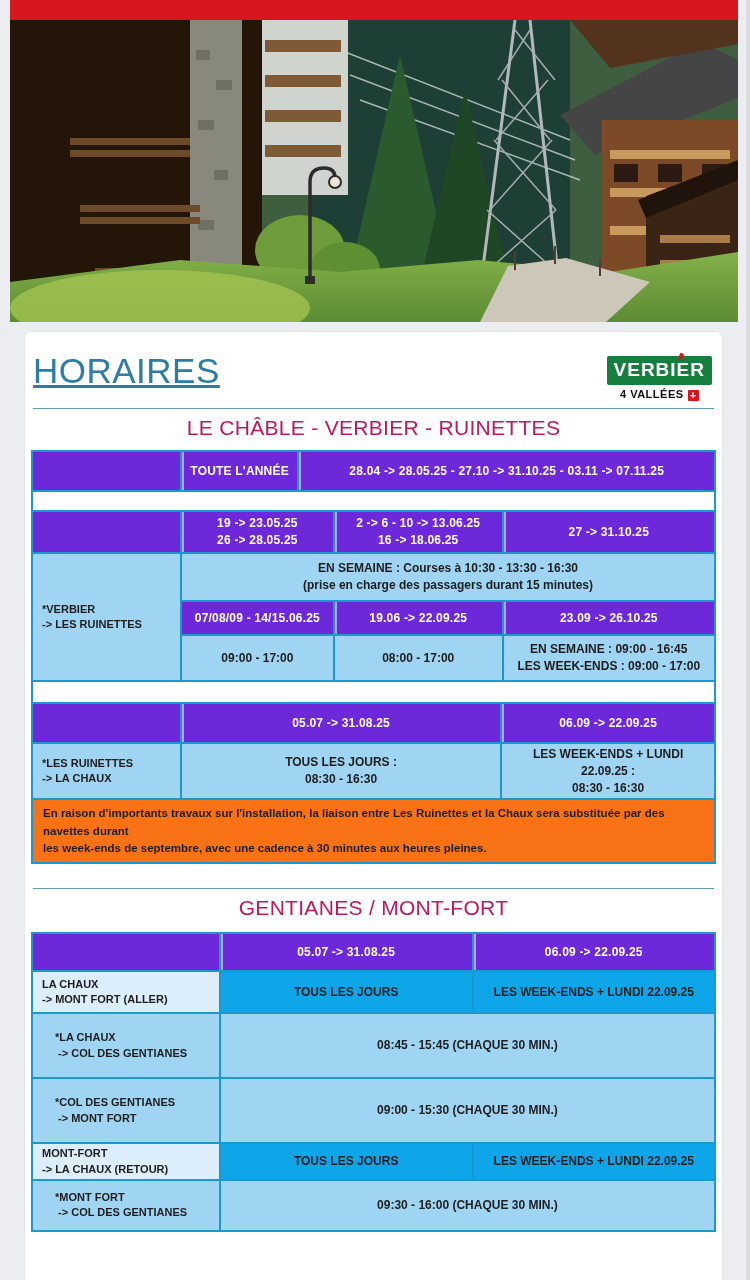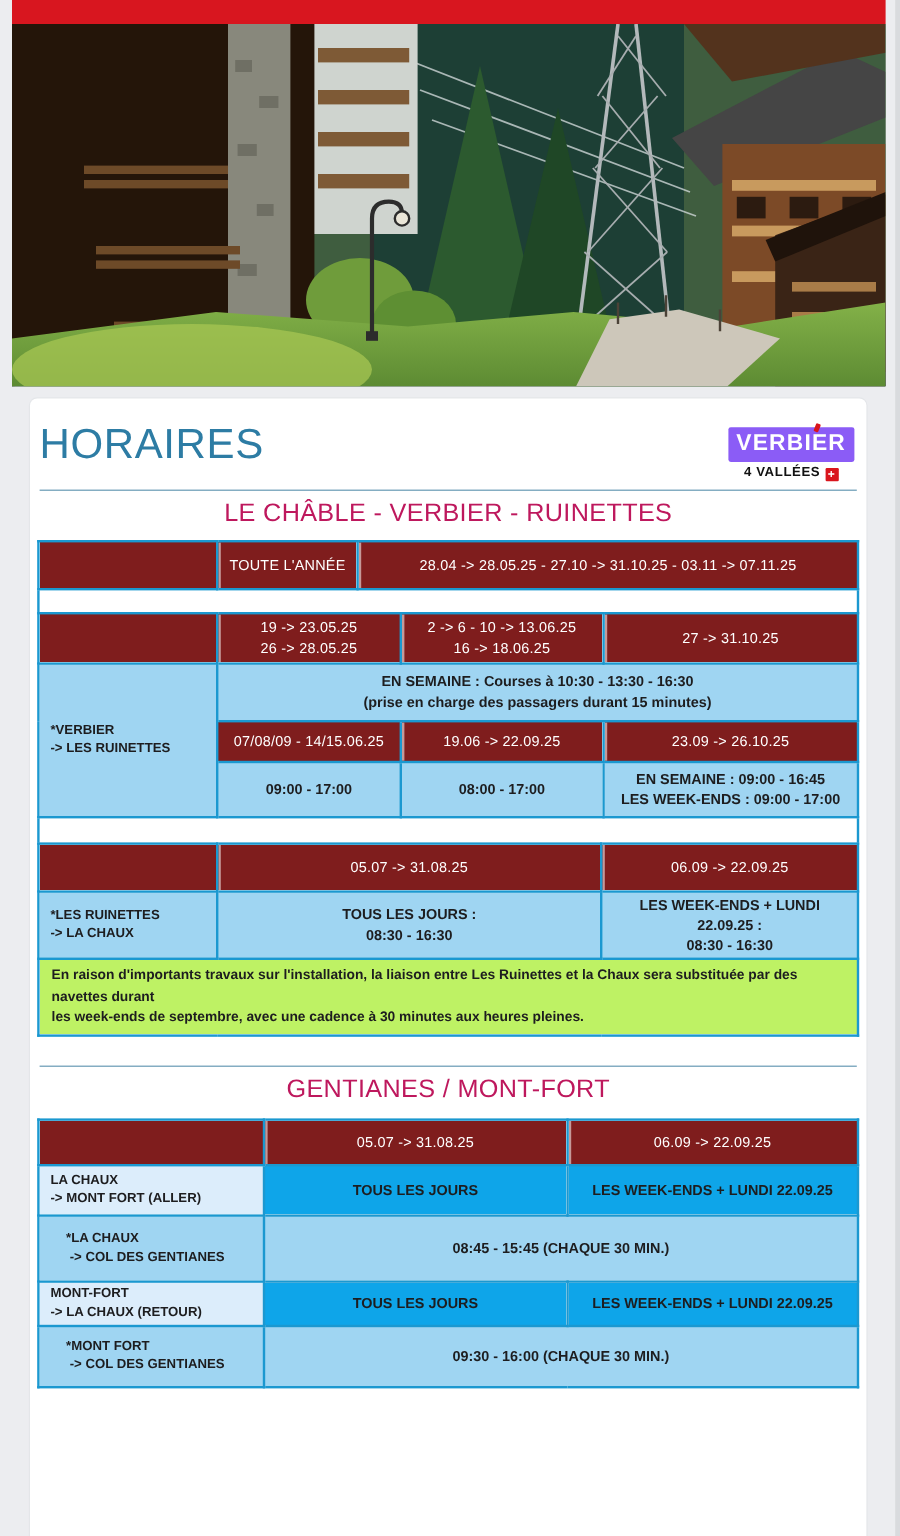--- a/index.html
+++ b/index.html
@@ -18,55 +18,55 @@
   .hero svg { display:block; width:100%; height:100%; }
 
   
   .card {
     position:absolute; left:25px; top:332px; width:697px; height:948px;
     background:#ffffff; border-radius:6px 6px 0 0;
     box-shadow:0 0 0 1px #e4e6e9;
     padding:18px 6px 0 6px; overflow:hidden;
   }
   .card-head { position:relative; padding:0 2px; }
-  .title { font-size:35px; line-height:1.2; color:#2d7ca4; letter-spacing:0.5px; }
+  .title { font-size:35px; line-height:1.2; color:#2d7ca4; letter-spacing:0.5px;text-decoration:underline; }
   .logo { position:absolute; right:4px; top:6px; text-align:center; }
   .logo-box {
-    position:relative; display:inline-block; background:#8b5cf6; color:#fff;
+    position:relative; display:inline-block; background:#15803d; color:#fff;
     font-weight:bold; font-size:19px; letter-spacing:1px; padding:3px 7px 4px; border-radius:2px;
   }
   .logo-accent { position:absolute; top:-3px; right:29px; width:4px; height:7px;
     background:#d9151c; transform:rotate(22deg); border-radius:1px; }
   .logo-sub { margin-top:3px; font-weight:bold; font-size:11px; color:#111; letter-spacing:0.5px; }
   .cross { display:inline-block; width:11px; height:11px; background:#d9151c; color:#fff;
     font-size:10px; line-height:11px; text-align:center; font-weight:bold; margin-left:4px;
     border-radius:1px; vertical-align:-1px; }
 
   .rule { border:none; border-top:1px solid #6699b3; margin:16px 2px 0 2px; }
   .rule2 { margin-top:24px; }
   .sec-h { font-weight:normal; font-size:21px; color:#be185d; text-align:center; margin:7px 0 10px; letter-spacing:0.3px; }
 
   
   table.tbl { width:100%; border-collapse:collapse; table-layout:fixed; }
   .tbl th, .tbl td {
     border:2px solid #1b98d0; vertical-align:middle; text-align:center;
     font-size:12px; line-height:1.4; padding:2px 6px; overflow:hidden;
   }
   .tbl th {
-    background:#7f1d1d; color:#ffffff; font-weight:normal; letter-spacing:0.2px;
+    background:#6d28d9; color:#ffffff; font-weight:bold; letter-spacing:0.2px;
     white-space:pre-line;
   }
   .tbl th:not(:first-child) { box-shadow:inset 2px 0 0 rgba(255,255,255,0.55); }
   .tbl td { background:#9fd5f2; font-weight:bold; white-space:pre-line; }
   .tbl td.lbl { text-align:left; padding-left:9px; font-size:11px; white-space:pre-wrap; }
   .tbl td.ind { padding-left:22px; }
-  .tbl td.note { text-align:left; background:#bef264; font-size:11.5px; padding:5px 10px; line-height:1.5;margin-left:12px; }
+  .tbl td.note { text-align:left; background:#f97316; font-size:11.5px; padding:5px 10px; line-height:1.5;margin-left:12px; }
   tr.h34{height:34px} tr.h38{height:38px} tr.h40{height:40px} tr.h42{height:42px}
   tr.h45{height:28px} tr.h46{height:46px} tr.h48{height:48px} tr.h51{height:51px}
-  tr.h55{height:55px}
+  tr.h55{height:65px}
   .row-pale td { background:#0ea5e9; }
   .row-pale td.lbl { background:#dcedfb; }
   .tbl { margin-top:10px; }
   .spacer { height:18px; border-left:2px solid #1b98d0; border-right:2px solid #1b98d0; }
   .spacer2 { height:20px; }
   .tbl.no-top-gap { margin-top:0; }
   table.tD { margin-top:12px; }
 </style>
 </head>
 <body>
@@ -290,20 +290,25 @@
       <td class="lbl">LA CHAUX
 -&gt; MONT FORT (ALLER)</td>
       <td>TOUS LES JOURS</td>
       <td>LES WEEK-ENDS + LUNDI 22.09.25</td>
     </tr>
     <tr class="h55">
       <td class="lbl ind">*LA CHAUX
  -&gt; COL DES GENTIANES</td>
       <td colspan="2">08:45 - 15:45 (CHAQUE 30 MIN.)</td>
     </tr>
+    <tr class="h55">
+      <td class="lbl ind">*COL DES GENTIANES
+ -&gt; MONT FORT</td>
+      <td colspan="2">09:00 - 15:30 (CHAQUE 30 MIN.)</td>
+    </tr>
     <tr class="h45 row-pale">
       <td class="lbl">MONT-FORT
 -&gt; LA CHAUX (RETOUR)</td>
       <td>TOUS LES JOURS</td>
       <td>LES WEEK-ENDS + LUNDI 22.09.25</td>
     </tr>
     <tr class="h51">
       <td class="lbl ind">*MONT FORT
  -&gt; COL DES GENTIANES</td>
       <td colspan="2">09:30 - 16:00 (CHAQUE 30 MIN.)</td>

